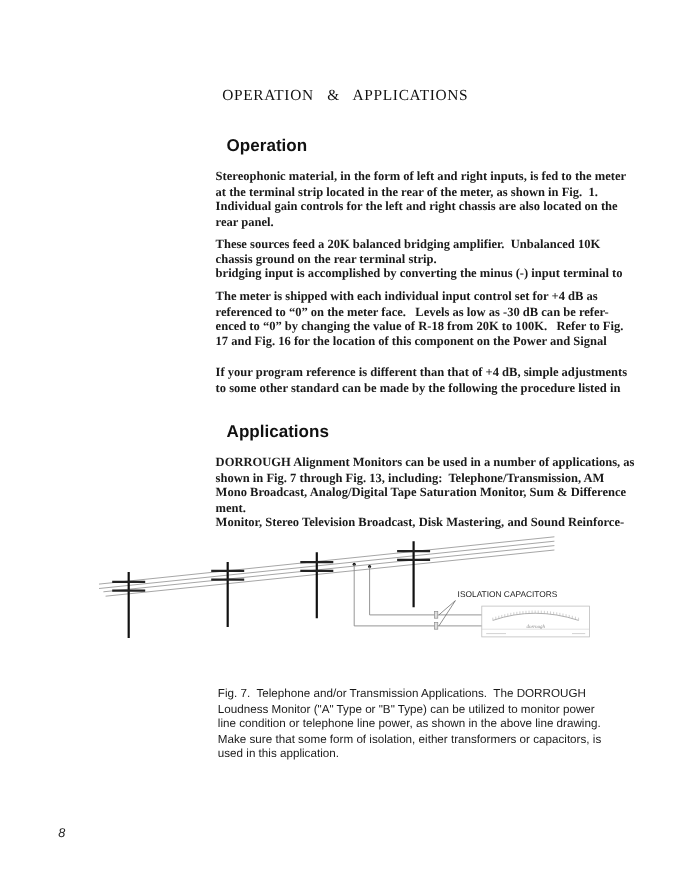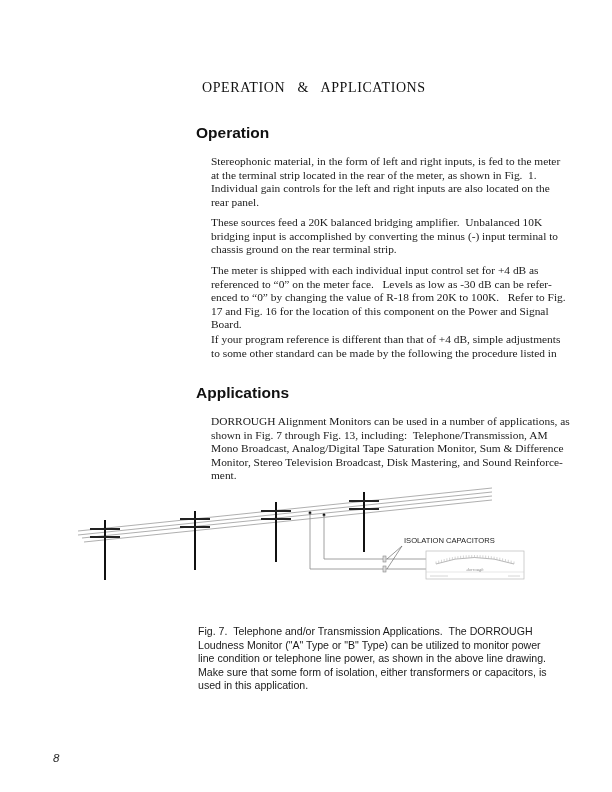--- a/index.html
+++ b/index.html
@@ -20,34 +20,35 @@
       top: 80px;
       font-family: "Liberation Serif", "DejaVu Serif", serif;
       font-weight: normal;
       font-size: 14px;
       letter-spacing: 0.6px;
       white-space: pre;
       color: #111;
     }
     .section-heading {
       position: absolute;
-      left: 196px;
+      left: 206px;
       font-family: "Liberation Sans", "DejaVu Sans", sans-serif;
       font-weight: bold;
       font-size: 15.5px;
       color: #111;
     }
     .para {
       position: absolute;
-      left: 211px;
+      left: 196px;
       width: 370px;
       font-family: "Liberation Serif", "DejaVu Serif", serif;
       font-size: 11.4px;
       line-height: 13.6px;
       color: #1a1a1a;
+      font-weight: bold;
     }
     .para .ln {
       display: block;
       white-space: pre;
     }
     .caption {
       position: absolute;
       left: 198px;
       top: 625px;
       width: 370px;
@@ -55,21 +56,21 @@
       font-size: 10.6px;
       line-height: 13.6px;
       color: #1a1a1a;
     }
     .caption .ln {
       display: block;
       white-space: pre;
     }
     .figure {
       position: absolute;
-      left: 56px;
+      left: 68px;
       top: 485px;
       width: 500px;
       height: 110px;
     }
     .page-number {
       position: absolute;
       left: 53px;
       top: 752px;
       font-family: "Liberation Sans", "DejaVu Sans", sans-serif;
       font-style: italic;
@@ -85,51 +86,50 @@
 </head>
 <body>
 
 <div class="page-title">OPERATION   &amp;   APPLICATIONS</div>
 
 <div class="section-heading" style="top:124px;">Operation</div>
 
 <div class="para" style="top:155px;">
   <span class="ln">Stereophonic material, in the form of left and right inputs, is fed to the meter</span>
   <span class="ln">at the terminal strip located in the rear of the meter, as shown in Fig.  1.</span>
-  <span class="ln">Individual gain controls for the left and right inputs are also located on the</span>
+  <span class="ln">Individual gain controls for the left and right chassis are also located on the</span>
   <span class="ln">rear panel.</span>
 </div>
 
 <div class="para" style="top:216px;">
   <span class="ln">These sources feed a 20K balanced bridging amplifier.  Unbalanced 10K</span>
+  <span class="ln">chassis ground on the rear terminal strip.</span>
   <span class="ln">bridging input is accomplished by converting the minus (-) input terminal to</span>
-  <span class="ln">chassis ground on the rear terminal strip.</span>
 </div>
 
 <div class="para" style="top:264px;">
   <span class="ln">The meter is shipped with each individual input control set for +4 dB as</span>
   <span class="ln">referenced to “0” on the meter face.   Levels as low as -30 dB can be refer-</span>
   <span class="ln">enced to “0” by changing the value of R-18 from 20K to 100K.   Refer to Fig.</span>
   <span class="ln">17 and Fig. 16 for the location of this component on the Power and Signal</span>
-  <span class="ln">Board.</span>
 </div>
 
 <div class="para" style="top:333px;">
   <span class="ln">If your program reference is different than that of +4 dB, simple adjustments</span>
   <span class="ln">to some other standard can be made by the following the procedure listed in</span>
 </div>
 
 <div class="section-heading" style="top:384px;text-align:right;">Applications</div>
 
 <div class="para" style="top:415px;">
   <span class="ln">DORROUGH Alignment Monitors can be used in a number of applications, as</span>
   <span class="ln">shown in Fig. 7 through Fig. 13, including:  Telephone/Transmission, AM</span>
   <span class="ln">Mono Broadcast, Analog/Digital Tape Saturation Monitor, Sum &amp; Difference</span>
+  <span class="ln">ment.</span>
   <span class="ln">Monitor, Stereo Television Broadcast, Disk Mastering, and Sound Reinforce-</span>
-  <span class="ln">ment.</span>
 </div>
 
 <div class="figure">
   <svg width="500" height="110" viewBox="0 0 500 110" xmlns="http://www.w3.org/2000/svg">
 
     <g stroke="#9a9a9a" stroke-width="0.8" fill="none">
       <line x1="22" y1="46" x2="436" y2="3"></line>
       <line x1="22" y1="50" x2="436" y2="7"></line>
       <line x1="26" y1="53" x2="436" y2="11"></line>
       <line x1="28" y1="57" x2="436" y2="15"></line>

